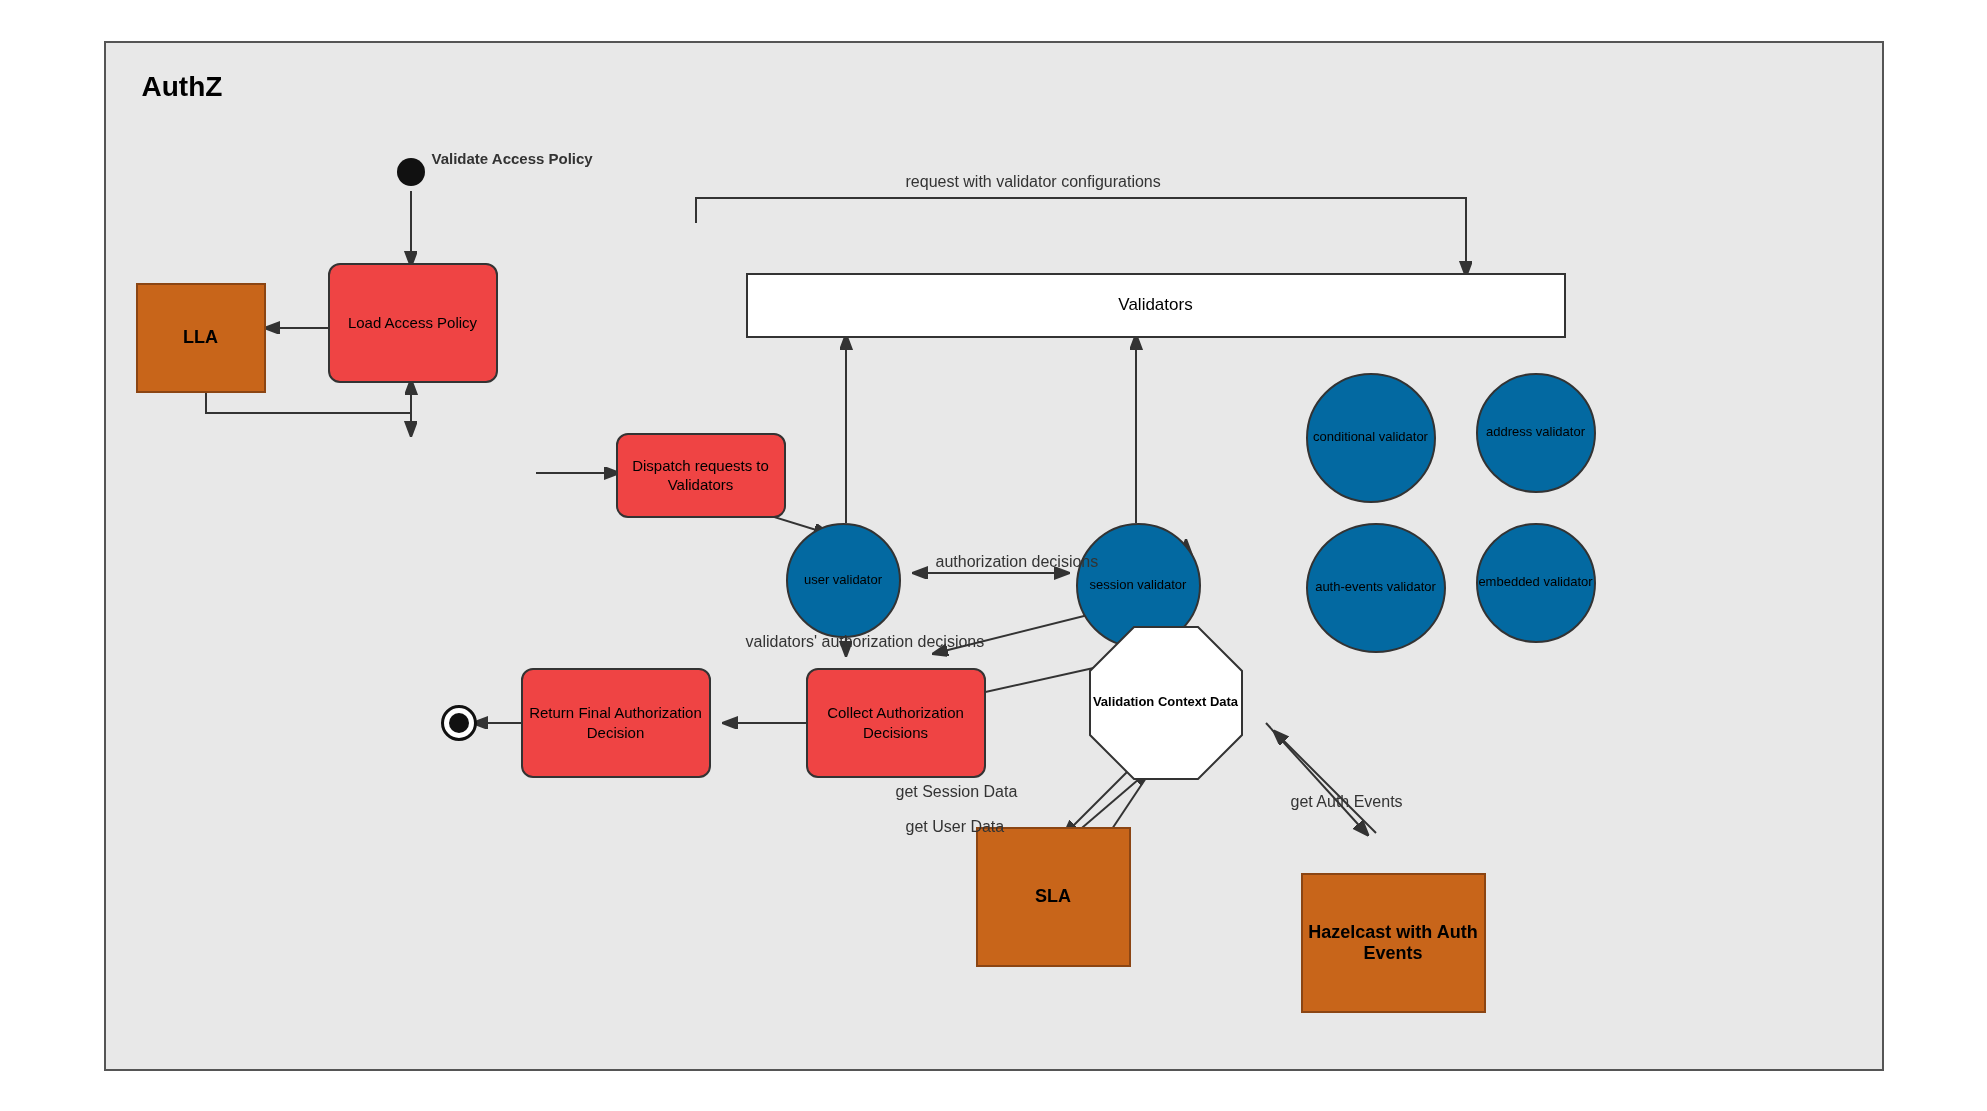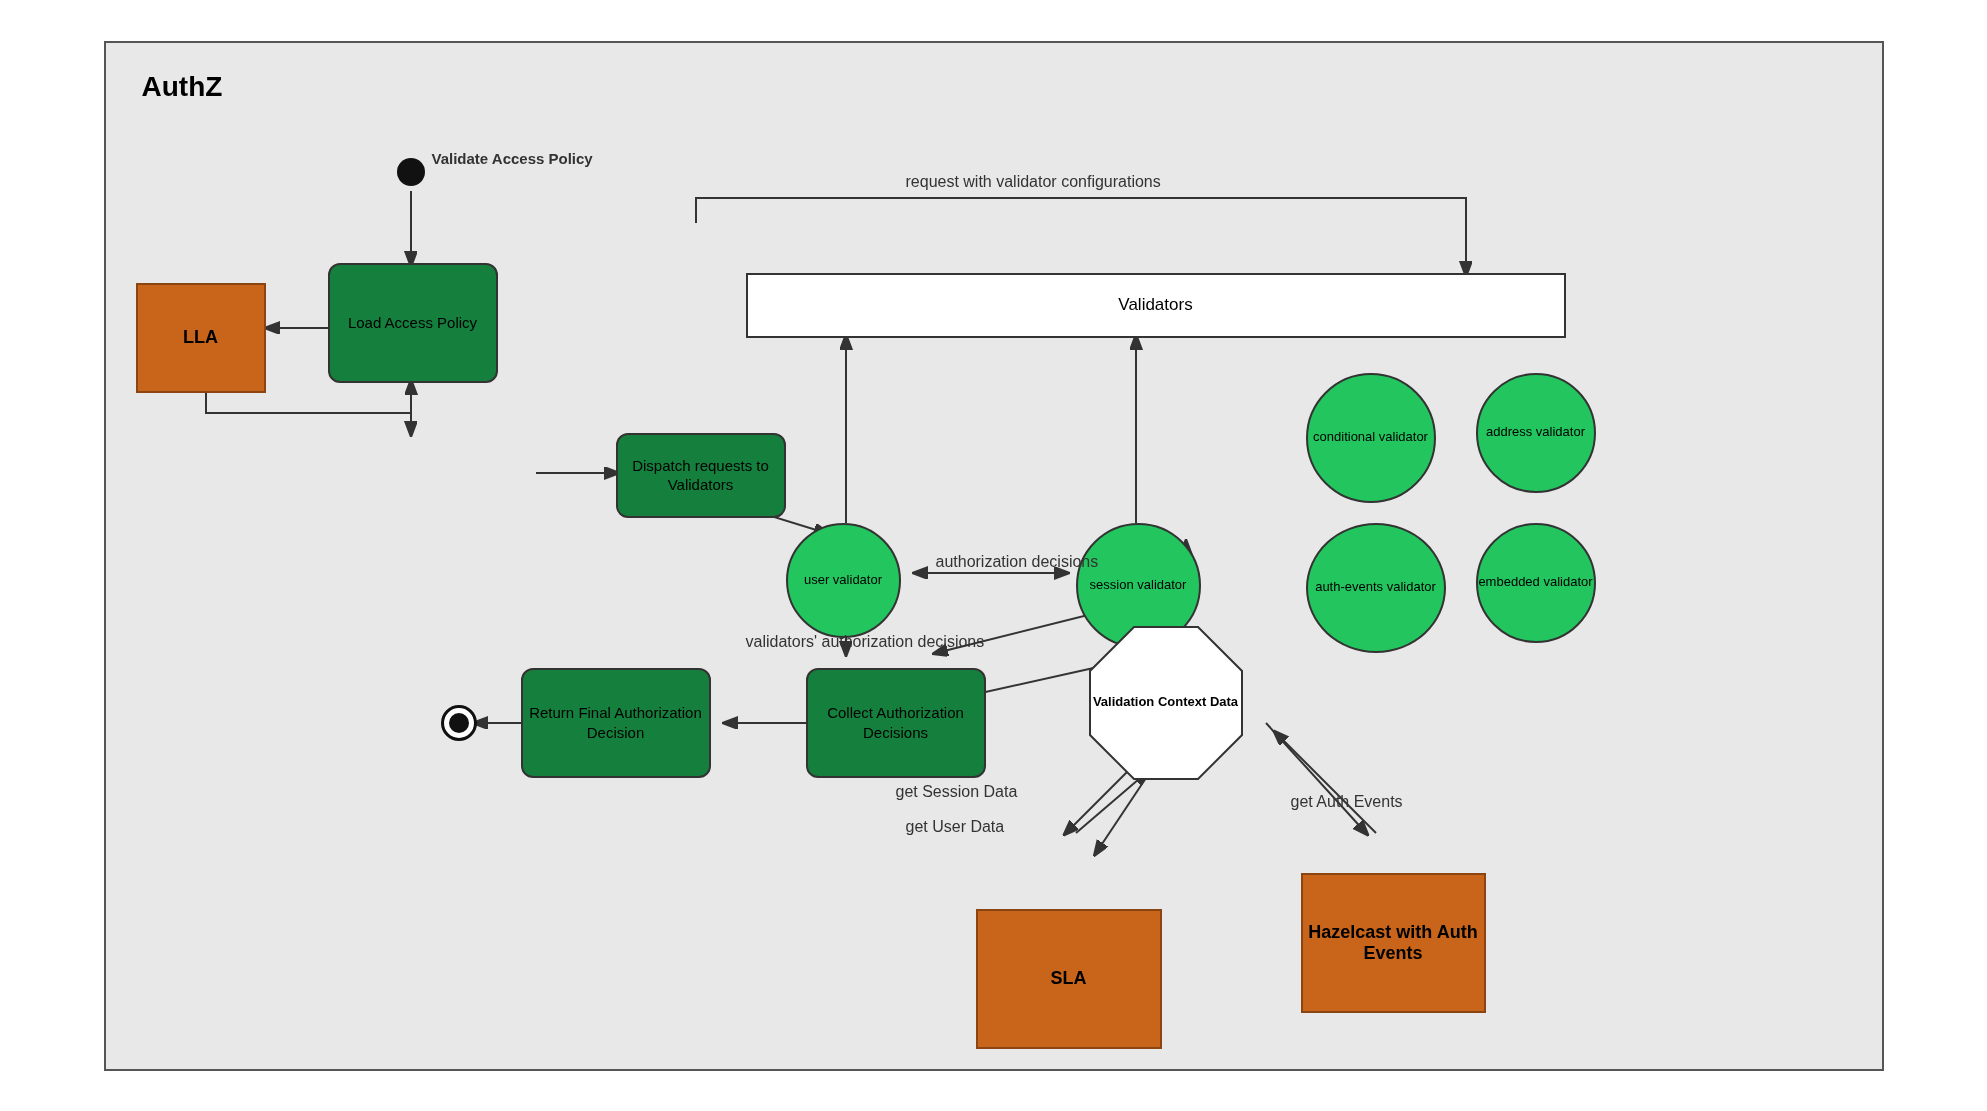--- a/index.html
+++ b/index.html
@@ -23,21 +23,21 @@
     .diagram-title {
       font-size: 28px;
       font-weight: bold;
       position: absolute;
       top: 28px;
       left: 36px;
     }
     
     .node-rect {
       position: absolute;
-      background: #15803d;
+      background: #ef4444;
       border: 2px solid #333;
       border-radius: 12px;
       display: flex;
       align-items: center;
       justify-content: center;
       text-align: center;
       font-size: 15px;
       line-height: 1.3;
     }
     
@@ -49,21 +49,21 @@
       align-items: center;
       justify-content: center;
       text-align: center;
       font-size: 18px;
       font-weight: bold;
       color: #000000;
     }
     
     .node-circle {
       position: absolute;
-      background: #22c55e;
+      background: #0369a1;
       border: 2px solid #333;
       border-radius: 50%;
       display: flex;
       align-items: center;
       justify-content: center;
       text-align: center;
       font-size: 13px;
       line-height: 1.3;
     }
     
@@ -270,21 +270,21 @@
   </div>
 
   <div class="node-rect" style="left:415px;top:625px;width:190px;height:110px;">
     <span>Return Final Authorization Decision</span>
   </div>
 
   <div class="end-state" style="left:335px;top:662px;">
     <div class="end-state-inner"></div>
   </div>
 
-  <div class="node-actor" style="left:870px;top:866px;width:186px;height:140px;">
+  <div class="node-actor" style="left:870px;top:784px;width:155px;height:140px;">
     <span>SLA</span>
   </div>
 
   <div class="node-actor" style="left:1195px;top:830px;width:185px;height:140px;">
     <span>Hazelcast with Auth Events</span>
   </div>
 
   <span class="arrow-label" style="left:800px;top:130px;">request with validator configurations</span>
   <span class="arrow-label" style="left:640px;top:590px;">validators' authorization decisions</span>
   <span class="arrow-label" style="left:830px;top:510px;">authorization decisions</span>

